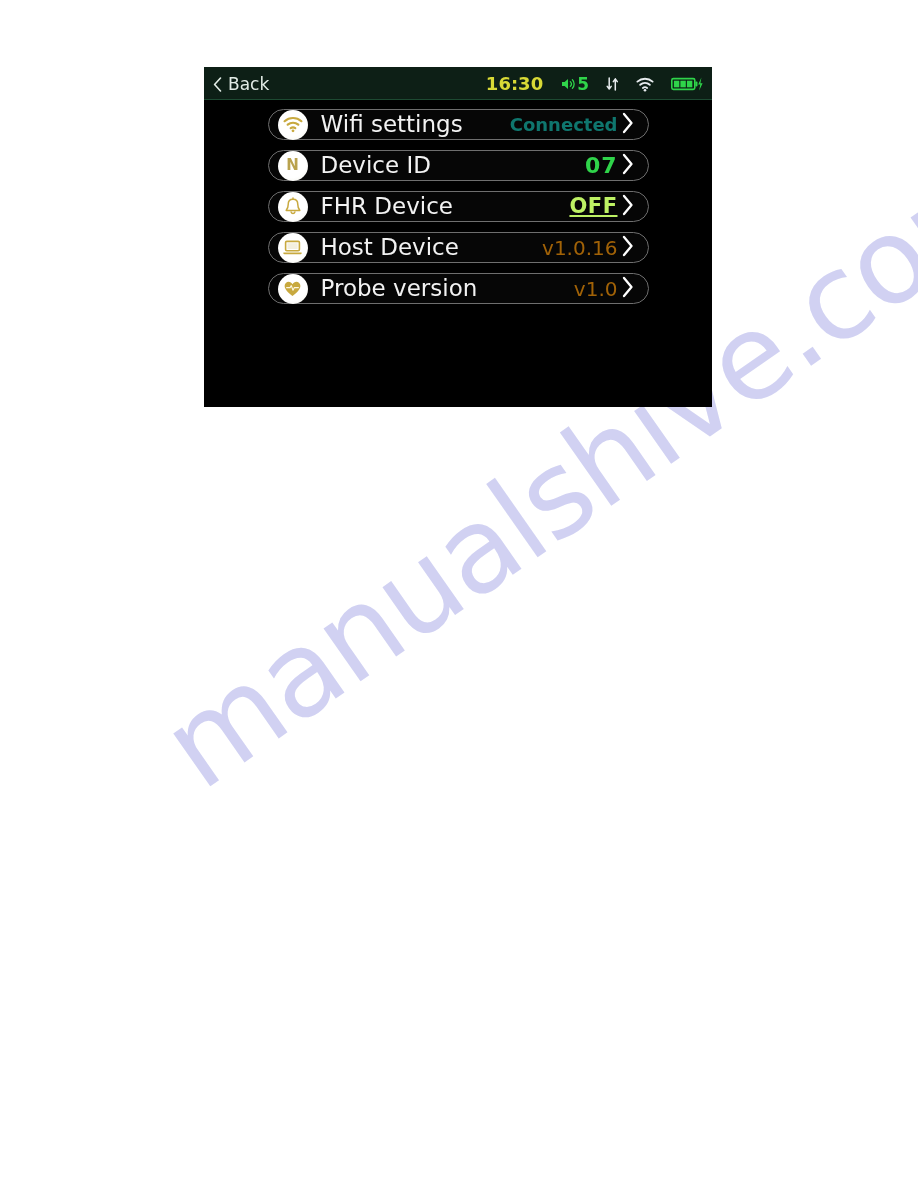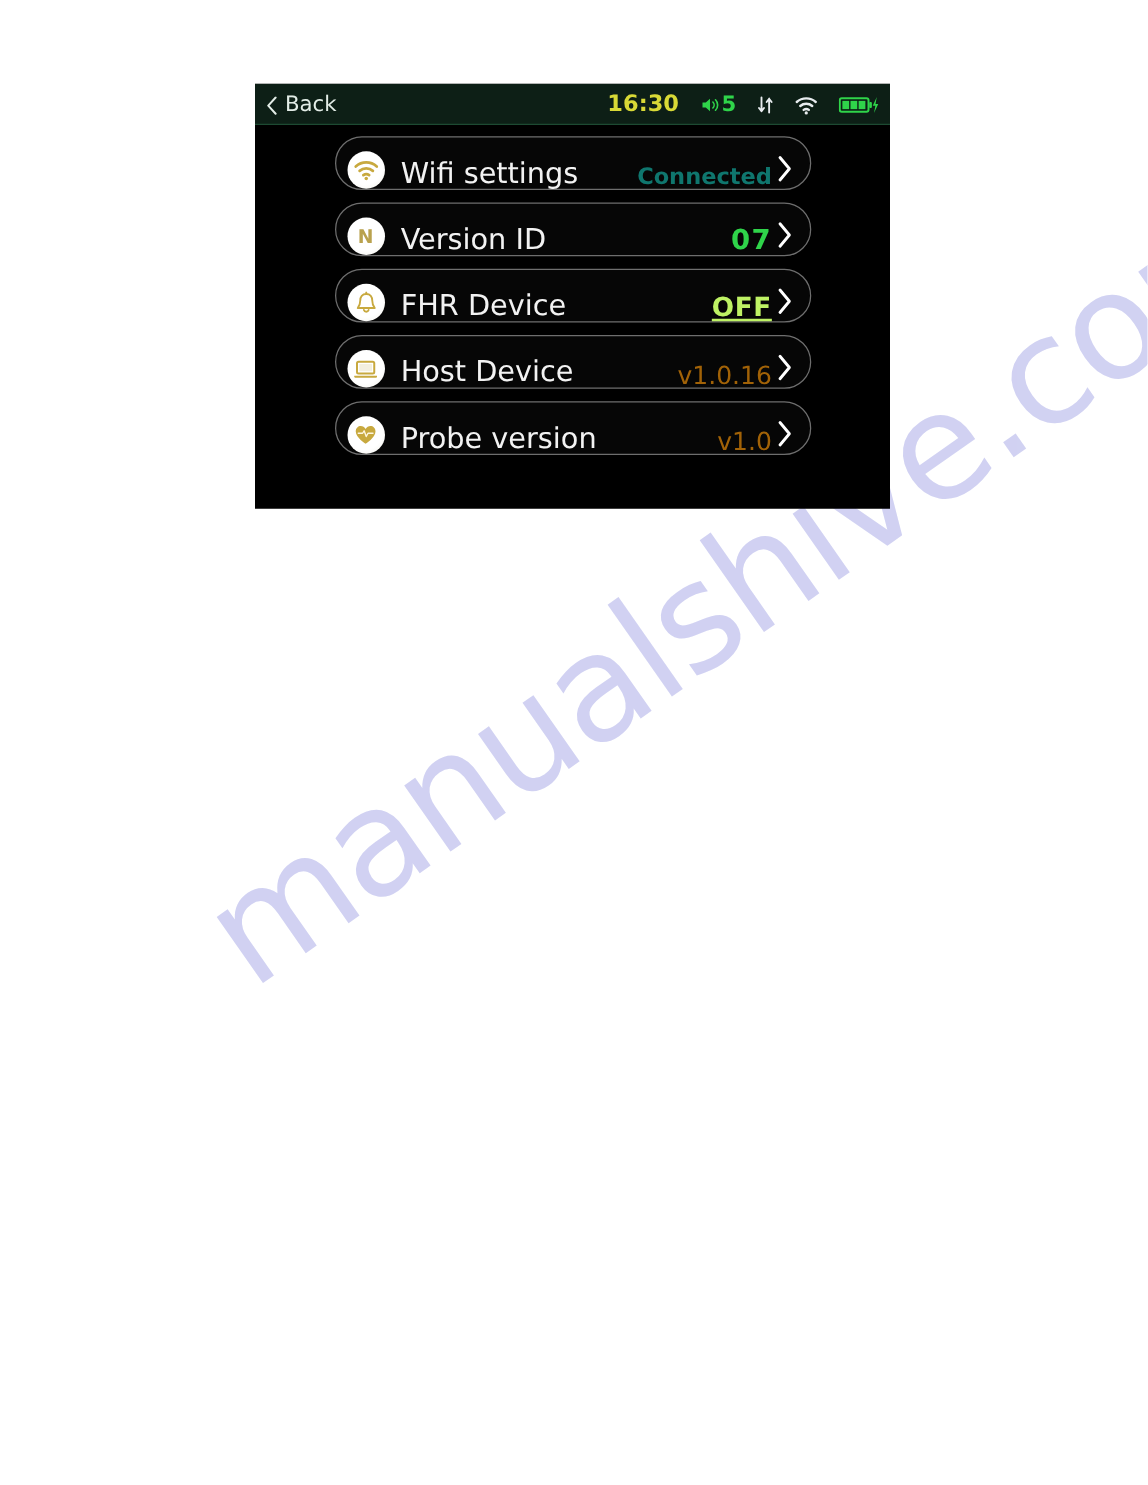--- a/index.html
+++ b/index.html
@@ -112,27 +112,27 @@
     position: relative;
     padding: 9px 0 0 0;
     display: flex;
     flex-direction: column;
     gap: 10px;
     align-items: center;
   }
   .menu-row {
     position: relative;
     width: 381px;
-    height: 43px;
+    height: 31px;
     box-sizing: border-box;
     border: 1px solid #6e6e6e;
     border-radius: 22px;
     background: #060606;
     display: flex;
-    align-items: flex-end;
+    align-items: center;
     padding: 0 14px 0 9px;
   }
   .row-icon {
     width: 30px;
     height: 30px;
     border-radius: 50%;
     background: radial-gradient(circle at 45% 40%, #ffffff 60%, #f0efe6 100%);
     display: flex;
     align-items: center;
     justify-content: center;
@@ -254,21 +254,21 @@
         <svg class="row-chevron" viewBox="0 0 12 22" fill="none" xmlns="http://www.w3.org/2000/svg">
           <path d="M2 2 L9.5 11 L2 20" stroke="#ffffff" stroke-width="2.3" stroke-linecap="round" stroke-linejoin="round"></path>
         </svg>
       </span>
     </div>
 
     <div class="menu-row">
       <span class="row-icon">
         <span class="letter">N</span>
       </span>
-      <span class="row-label">Version ID</span>
+      <span class="row-label">Device ID</span>
       <span class="row-spacer"></span>
       <span class="row-value green-num">07</span>
       <span>
         <svg class="row-chevron" viewBox="0 0 12 22" fill="none" xmlns="http://www.w3.org/2000/svg">
           <path d="M2 2 L9.5 11 L2 20" stroke="#ffffff" stroke-width="2.3" stroke-linecap="round" stroke-linejoin="round"></path>
         </svg>
       </span>
     </div>
 
     <div class="menu-row">

